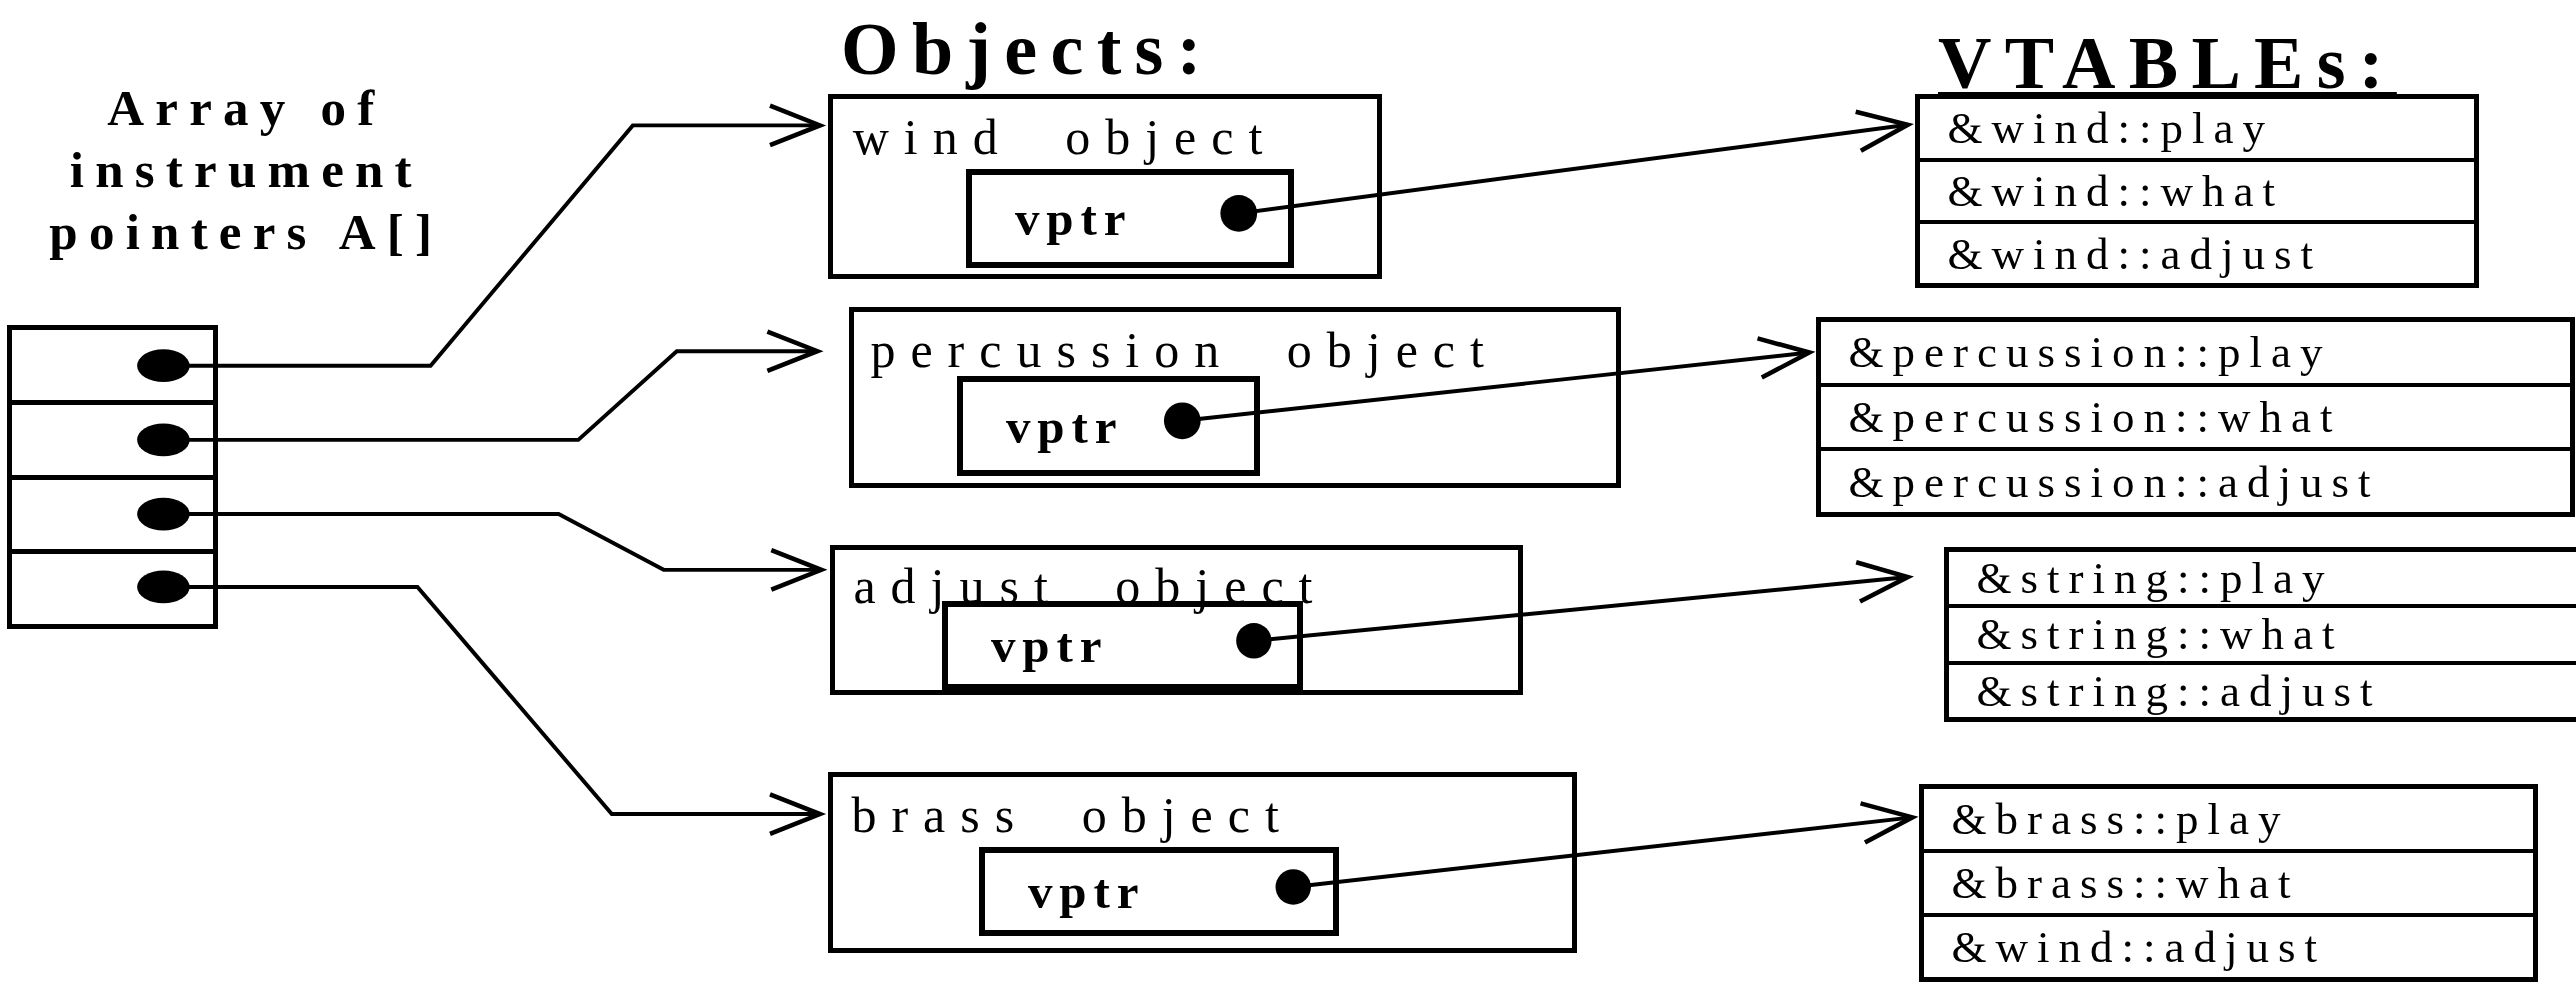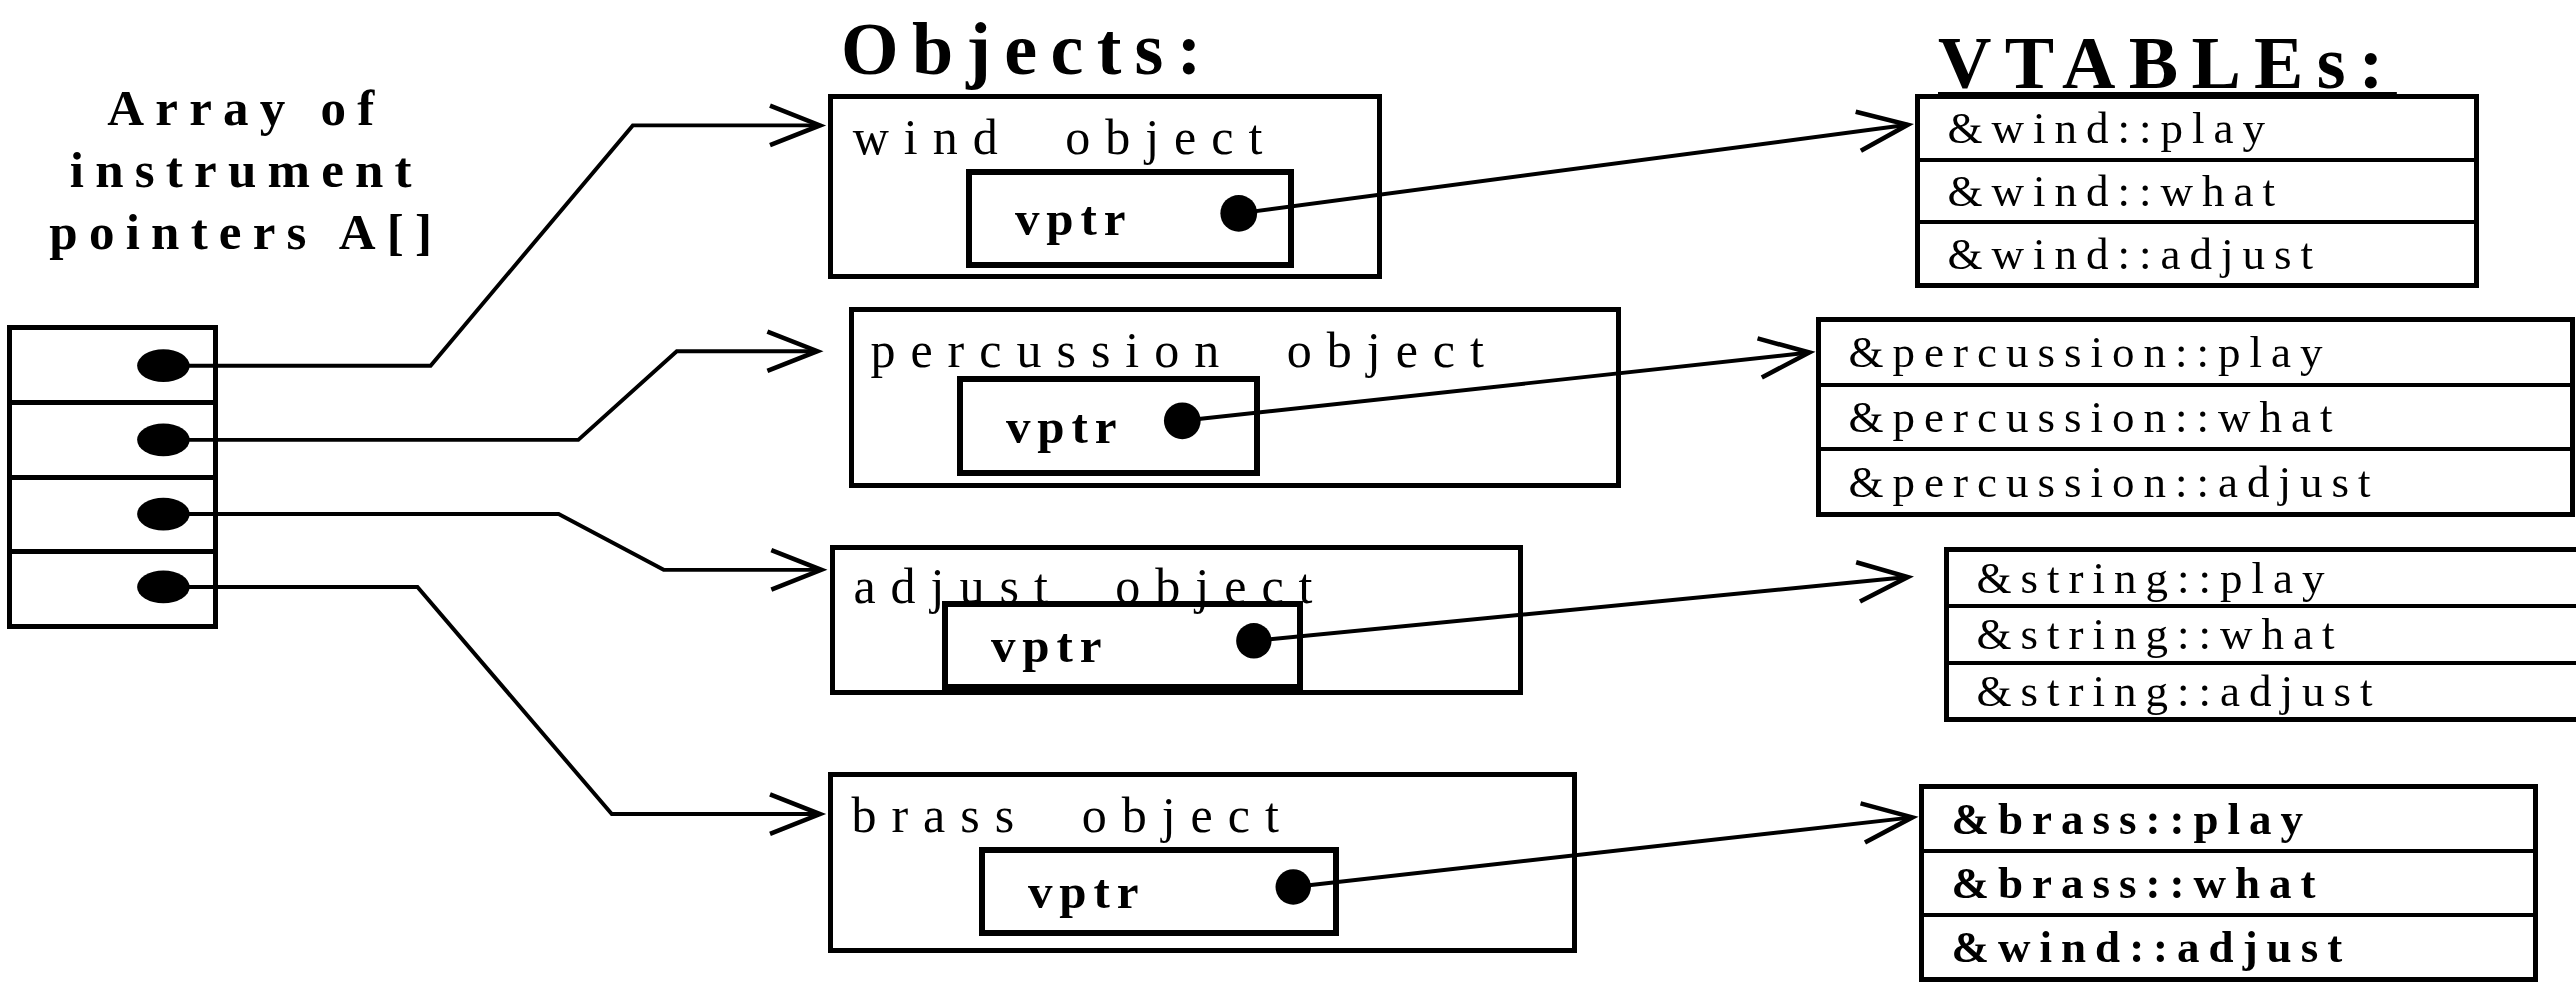--- a/index.html
+++ b/index.html
@@ -158,21 +158,21 @@
       <span class="vtable-text">&amp;string::play</span>
     </div>
     <div class="vtable-row divided">
       <span class="vtable-text">&amp;string::what</span>
     </div>
     <div class="vtable-row">
       <span class="vtable-text">&amp;string::adjust</span>
     </div>
   </div>
 
-  <div class="abs vtable" style="left:1919px;top:784px;width:619px;height:198px;font-weight:bold;">
+  <div class="abs vtable" style="left:1919px;top:784px;width:619px;height:198px;">
     <div class="vtable-row divided">
       <span class="vtable-text">&amp;brass::play</span>
     </div>
     <div class="vtable-row divided">
       <span class="vtable-text">&amp;brass::what</span>
     </div>
     <div class="vtable-row">
       <span class="vtable-text">&amp;wind::adjust</span>
     </div>
   </div>

